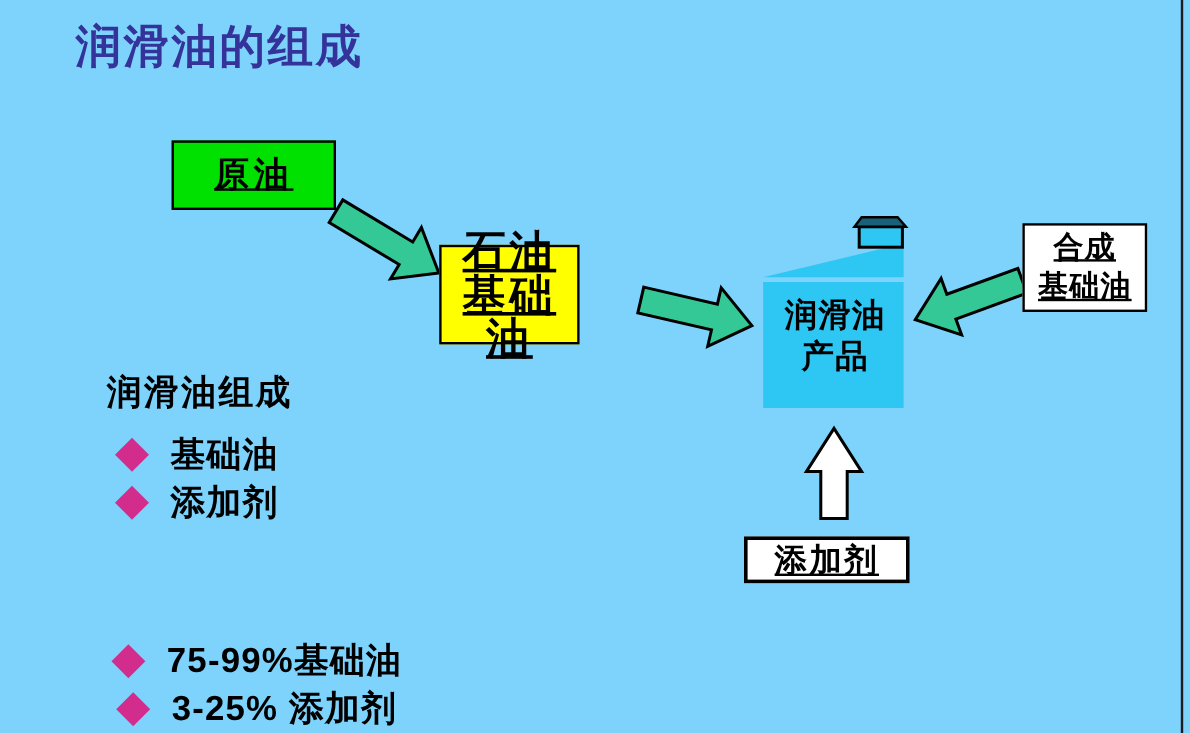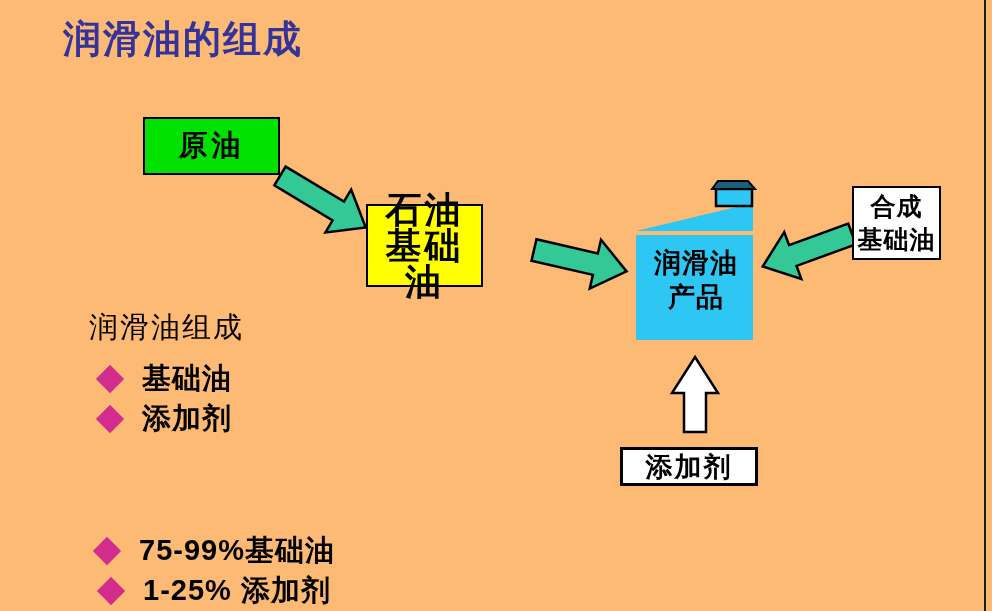--- a/index.html
+++ b/index.html
@@ -1,63 +1,63 @@
 <!DOCTYPE html>
 <html><head>
 <meta charset="utf-8">
 <style>
   html,body{margin:0;padding:0;background:#ffffff;}
   .slide{
     position:relative;
     width:992px;height:611px;
-    background:#fdba74;
+    background:#7dd3fc;
     overflow:hidden;
     font-family:"Liberation Sans", sans-serif;
   }
   .title{
     position:absolute;left:63px;top:14px;
     font-family:"Liberation Serif", serif;
     font-size:38px;font-weight:600;
     color:#333399;letter-spacing:2px;
     white-space:nowrap;
   }
   .shape-layer{position:absolute;left:0;top:0;width:992px;height:611px;}
   .box{
     position:absolute;box-sizing:border-box;
     display:flex;flex-direction:column;align-items:center;justify-content:center;
-    text-align:center;color:#000;font-weight:bold;
+    text-align:center;color:#000;font-weight:bold;text-decoration:underline;
   }
   .box .ln{display:block;}
   .crude-box{
     left:143px;top:117px;width:137px;height:58px;
     background:#00E100;border:2.5px solid #000;
     font-size:29px;letter-spacing:4px;
   }
   .petro-box{
     left:366px;top:204px;width:117px;height:83px;
     background:#FFFF00;border:2.5px solid #000;
     font-size:36px;line-height:36px;letter-spacing:3px;
   }
   .synth-box{
-    left:852px;top:186px;width:89px;height:74px;
+    left:852px;top:186px;width:104px;height:74px;
     background:#ffffff;border:2px solid #000;
     font-size:25px;line-height:33px;letter-spacing:1px;
   }
   .additive-box{
     left:620px;top:447px;width:138px;height:39px;
     background:#ffffff;border:3px solid #000;
     font-size:27px;letter-spacing:2px;
   }
   .container-label{
     position:absolute;left:636px;top:246px;width:120px;
     text-align:center;color:#000;font-weight:bold;
     font-size:27px;line-height:34px;letter-spacing:1px;
   }
   .note-heading{
-    position:absolute;color:#000;font-weight:normal;
+    position:absolute;color:#000;font-weight:bold;
     font-size:29px;letter-spacing:2px;white-space:nowrap;
   }
   .heading-1{left:89px;top:308px;}
   .heading-2{left:79px;top:477px;}
   .bullet-list{position:absolute;display:flex;flex-direction:column;gap:3px;}
   .list-1{left:96px;top:360px;}
   .list-2{left:93px;top:532px;align-items:center;}
   .bullet-row{display:flex;align-items:center;height:37px;}
   .diamond{
     width:20px;height:20px;flex:0 0 20px;
@@ -136,19 +136,19 @@
   </div>
 
 
   <div class="bullet-list list-2">
     <div class="bullet-row">
       <span class="diamond"></span>
       <span class="bullet-text">75-99%基础油</span>
     </div>
     <div class="bullet-row">
       <span class="diamond"></span>
-      <span class="bullet-text">1-25% 添加剂</span>
+      <span class="bullet-text">3-25% 添加剂</span>
     </div>
   </div>
 
   <div class="right-border"></div>
 
 </div>
 
 </body></html>

